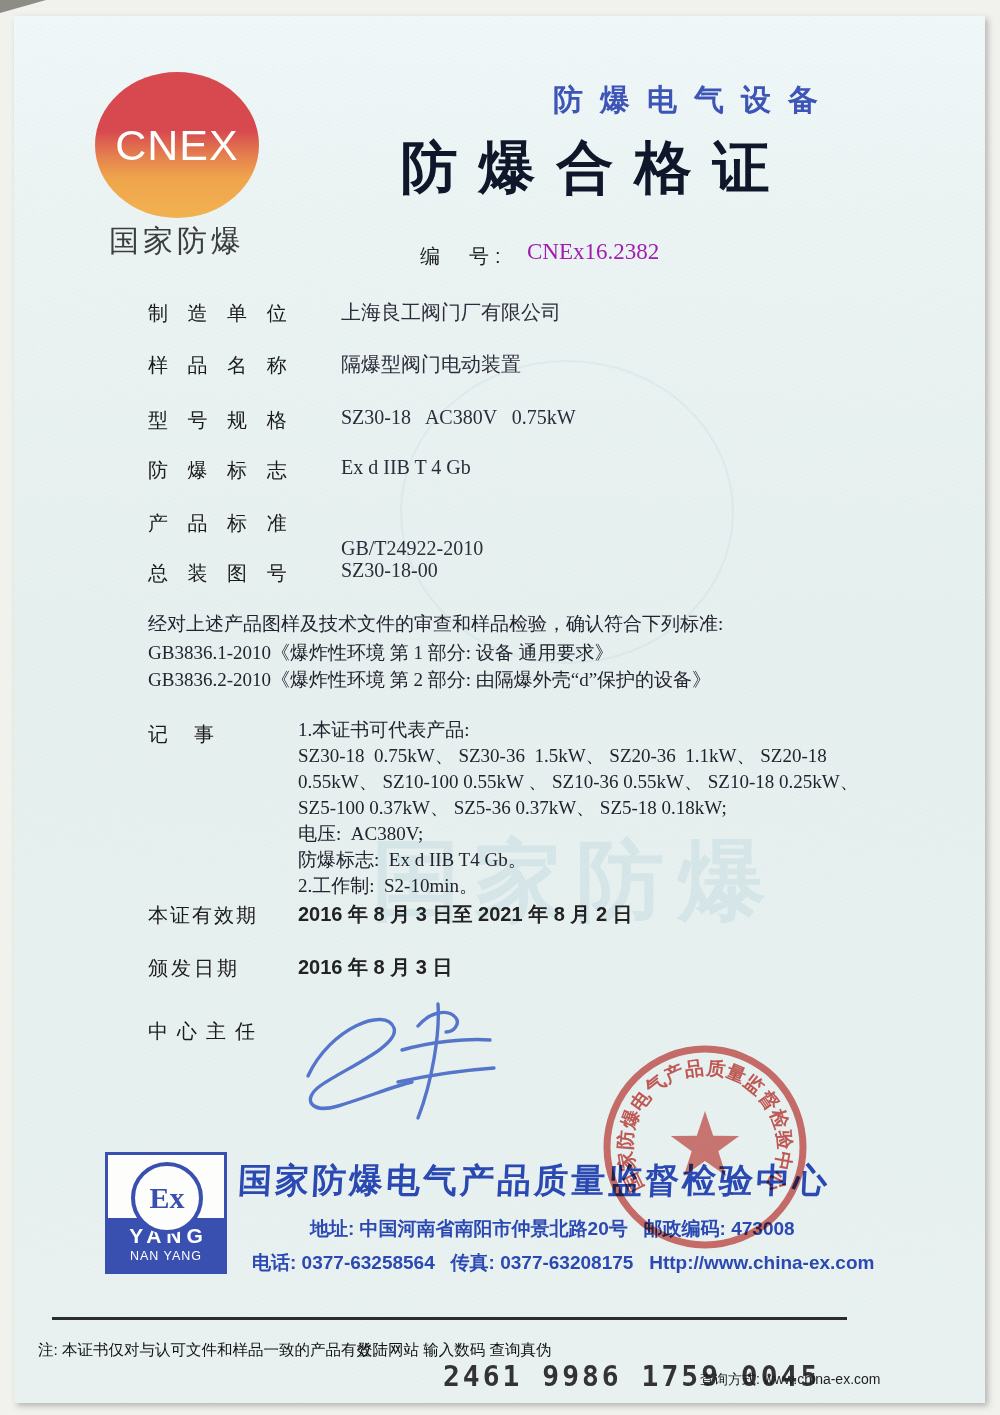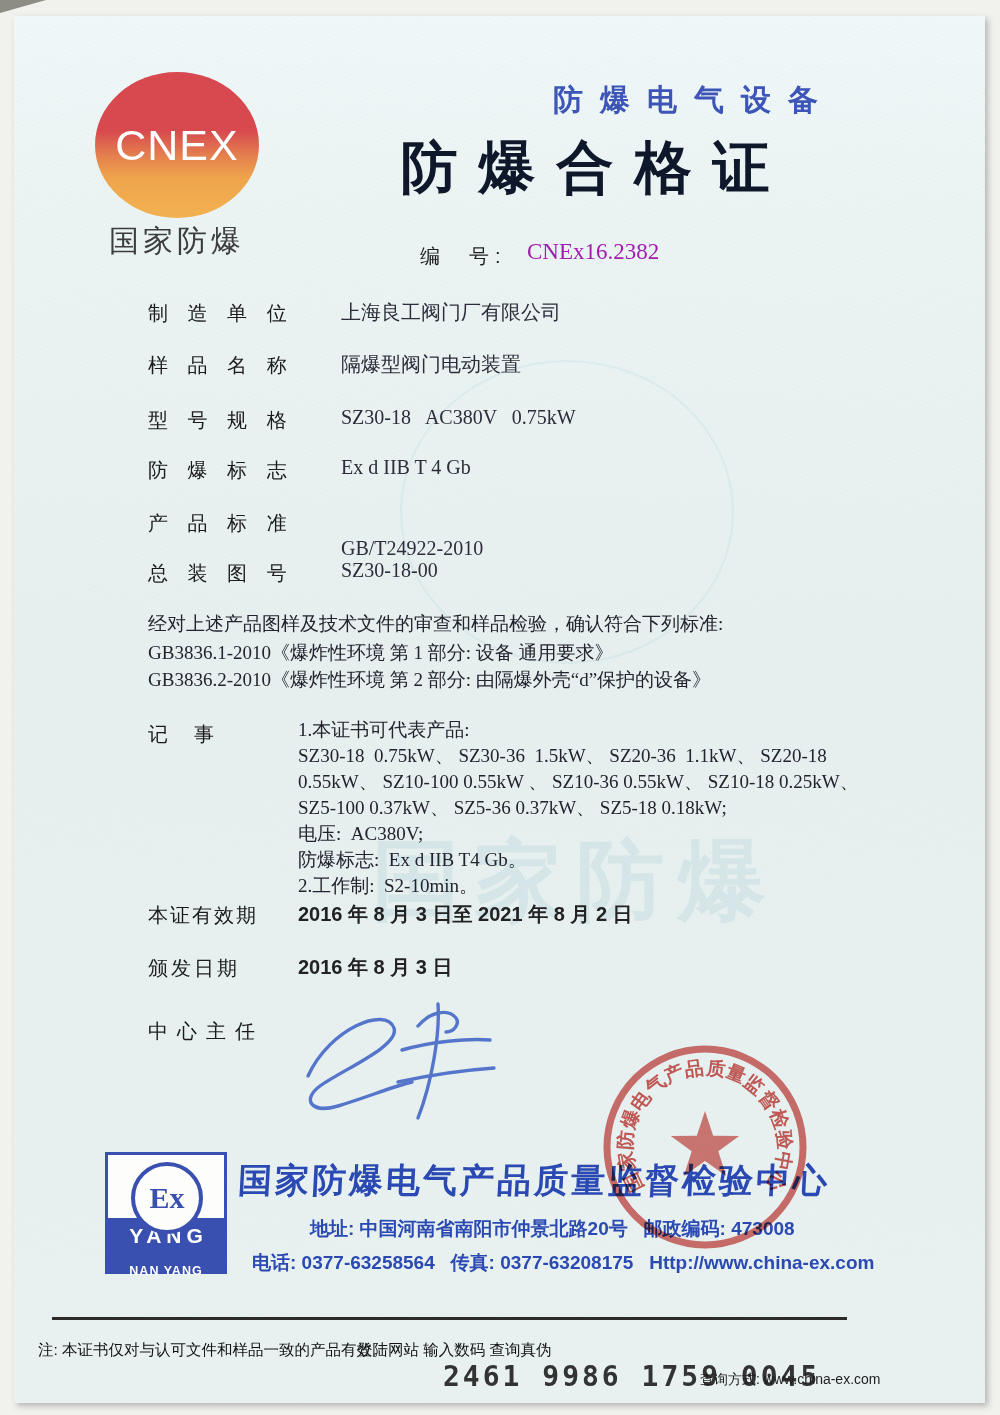--- a/index.html
+++ b/index.html
@@ -110,21 +110,21 @@
     border:4px solid #3a50b0;background:#fdfdfb;z-index:2;
     display:flex;align-items:center;justify-content:center;
     font-family:"Liberation Serif","DejaVu Serif",serif;
     font-weight:bold;font-size:30px;color:#3a50b0;text-align:center;
   }
   .badge-band{
     position:absolute;left:0;top:63px;width:116px;height:53px;background:#3a50b0;z-index:1;
     text-align:center;color:#fff;
   }
   .badge-band .l1{margin-top:6px;font-size:21px;font-weight:bold;letter-spacing:5px;text-indent:5px;}
-  .badge-band .l2{margin-top:16px;font-size:12.5px;font-weight:bold;letter-spacing:1px;}
+  .badge-band .l2{margin-top:1px;font-size:12.5px;font-weight:normal;letter-spacing:1px;}
   .issuer-name{
     left:238px;top:1158px;width:700px;
     font-size:34px;font-weight:bold;color:#2b49b2;letter-spacing:3px;
     transform:skewX(-3deg);z-index:3;white-space:nowrap;
   }
   .issuer-line{z-index:3;font-size:19px;font-weight:bold;color:#2b49b2;white-space:pre;}
   
   .divider{left:52px;top:1317px;width:795px;height:3px;background:#2c2c29;z-index:2;}
   .foot-note{left:38px;top:1340px;font-size:15.5px;color:#121212;z-index:2;white-space:pre;}
   .foot-hint{left:357px;top:1340px;font-size:15.5px;color:#121212;z-index:2;white-space:pre;}

